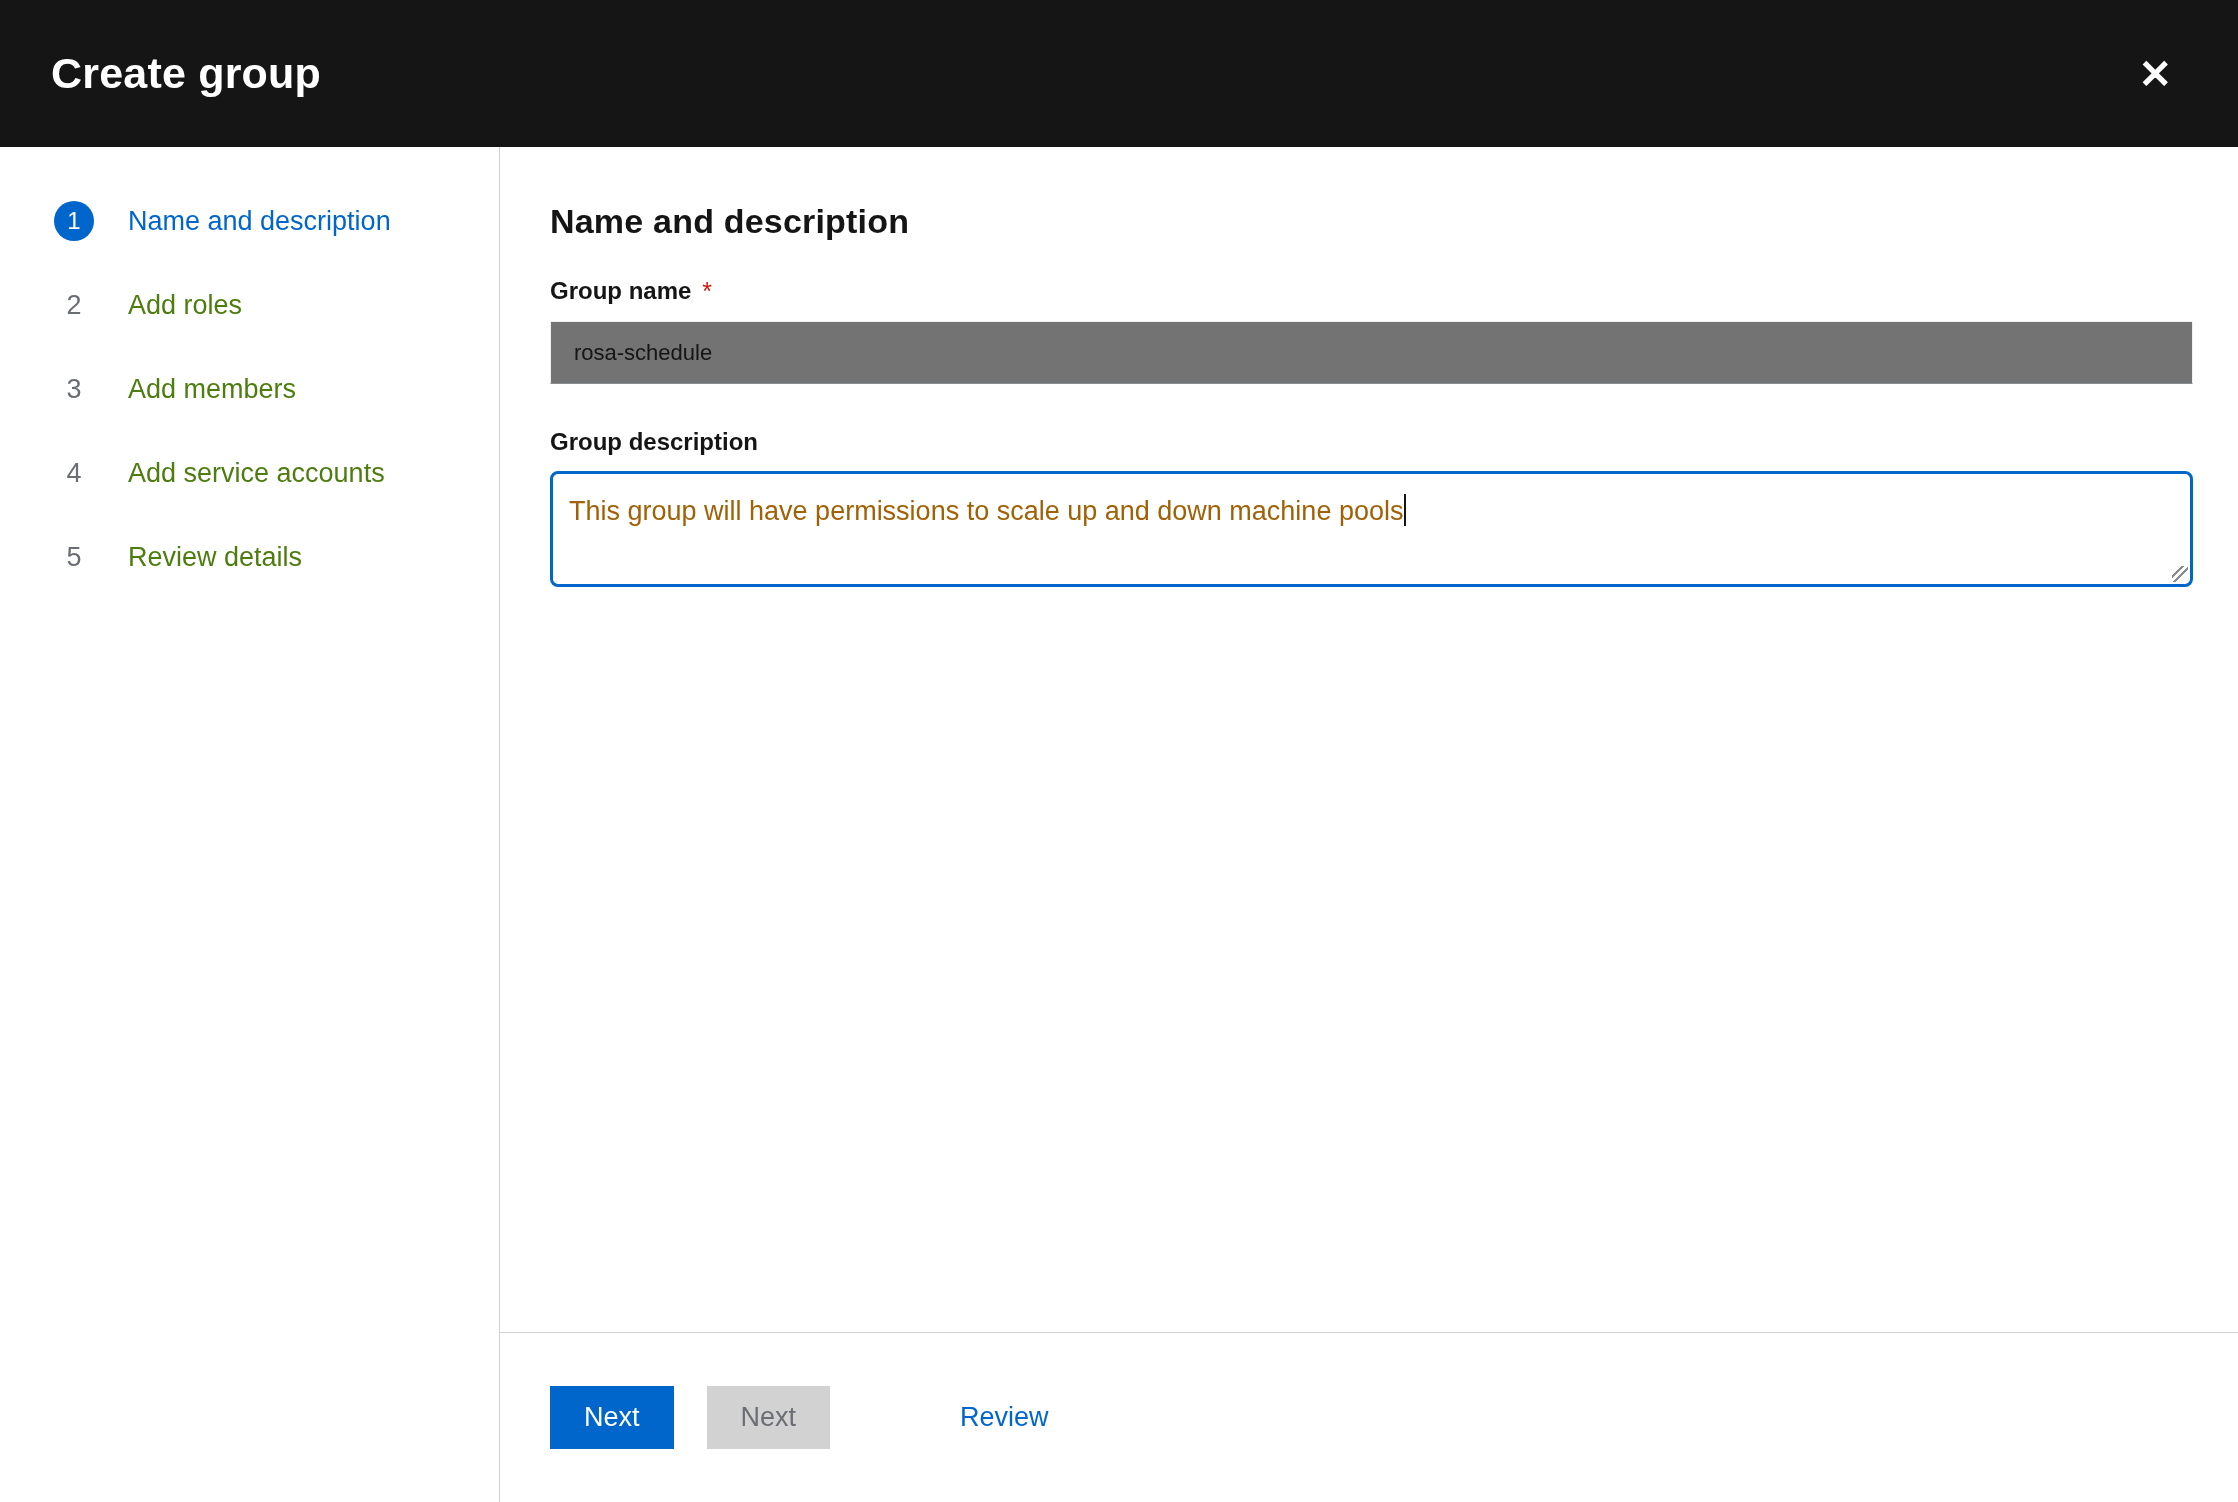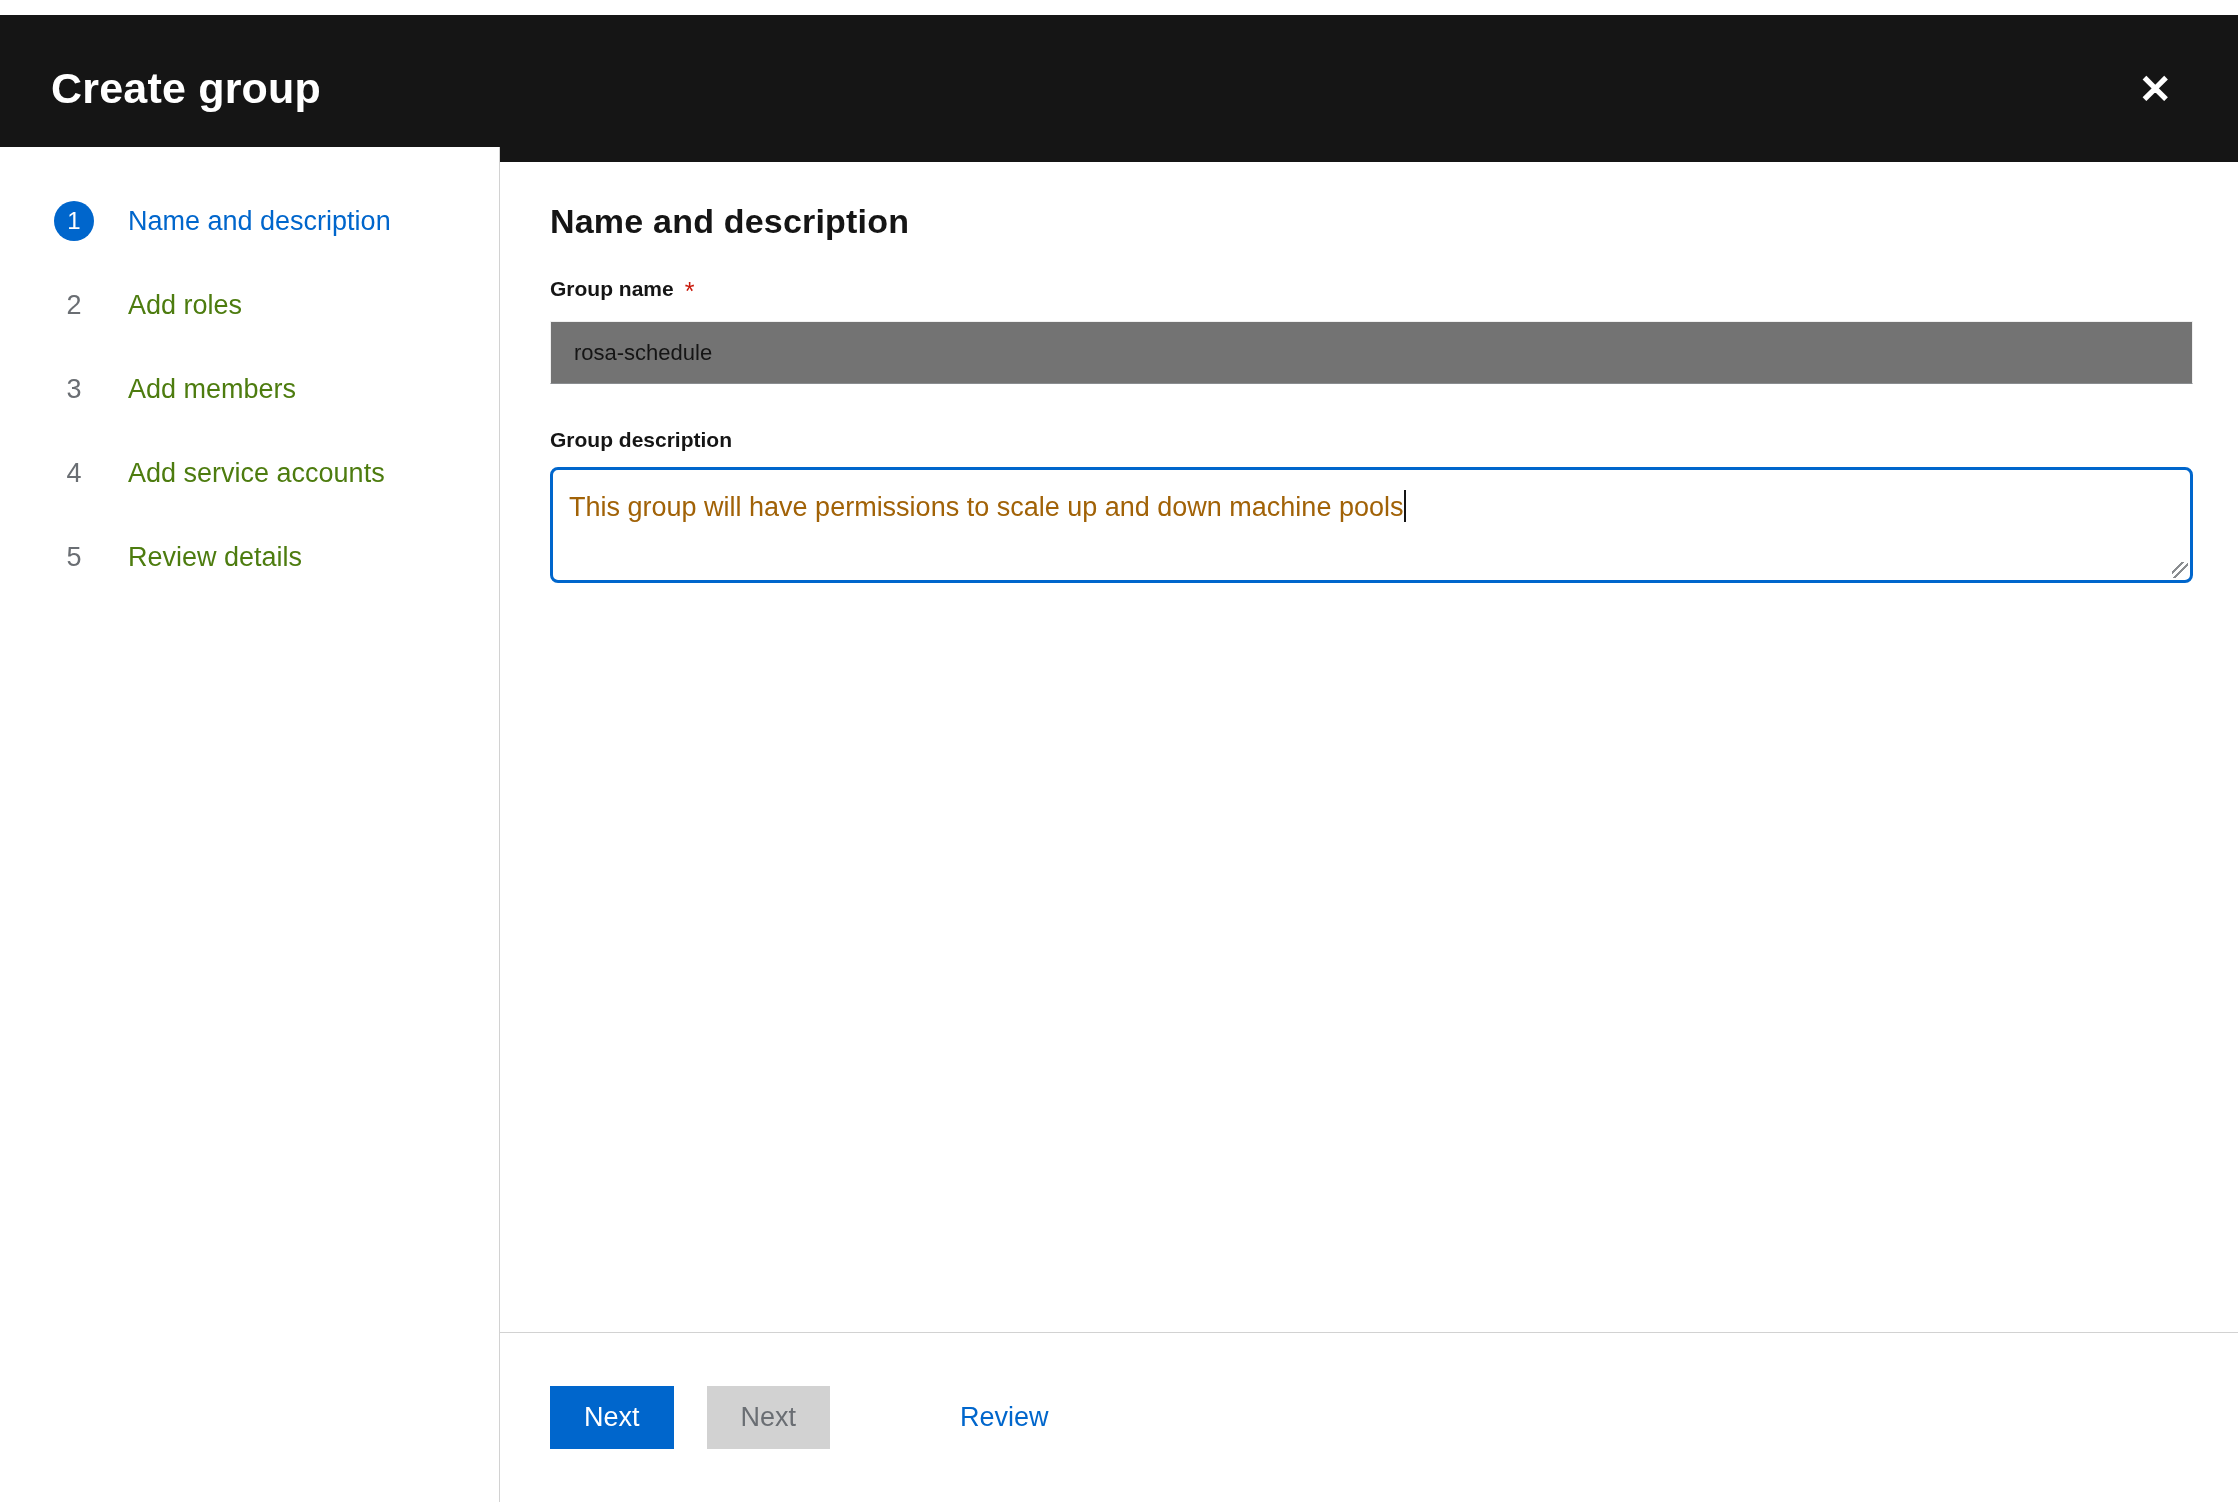--- a/index.html
+++ b/index.html
@@ -6,21 +6,21 @@
   html, body {
     width: 2238px; height: 1502px;
     background: #ffffff;
     font-family: "Liberation Sans", sans-serif;
     overflow: hidden;
     color: #151515;
   }
 
   
   .modal-header {
-    position: absolute; top: 15px; left: 0; right: 0;
+    position: absolute; top: 0; left: 0; right: 0;
     height: 147px;
     background: #151515;
     display: flex; align-items: center; justify-content: space-between;
     padding: 0 56px 0 51px;
   }
   .modal-title {
     color: #ffffff;
     font-size: 43px;
     font-weight: bold;
     letter-spacing: 0.2px;
@@ -82,21 +82,21 @@
     font-size: 34px;
     font-weight: bold;
     margin-bottom: 36px;
     letter-spacing: 0.2px;
   }
   .field-label-row {
     display: flex; align-items: flex-start;
     margin-bottom: 15px;
   }
   .field-label {
-    font-size: 21px;
+    font-size: 24px;
     font-weight: bold;
   }
   .required {
     color: #c9190b;
     font-size: 25px;
     margin-left: 11px;
   }
   .text-input {
     width: 100%;
     height: 63px;

